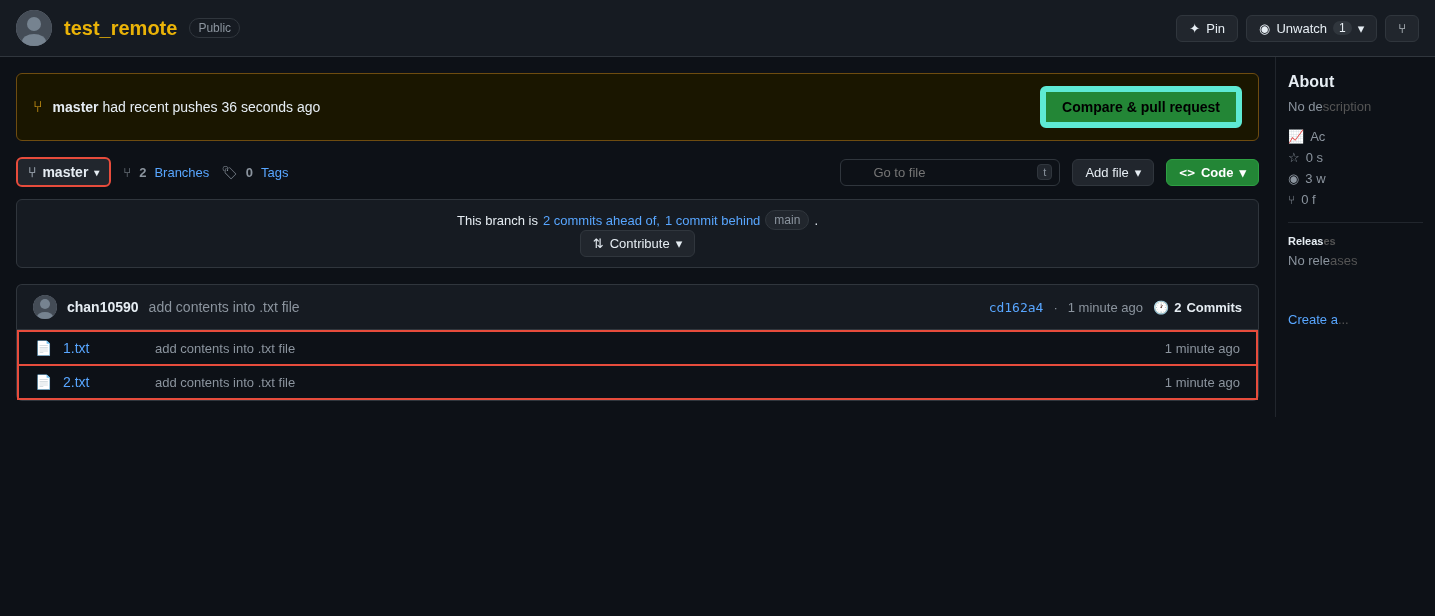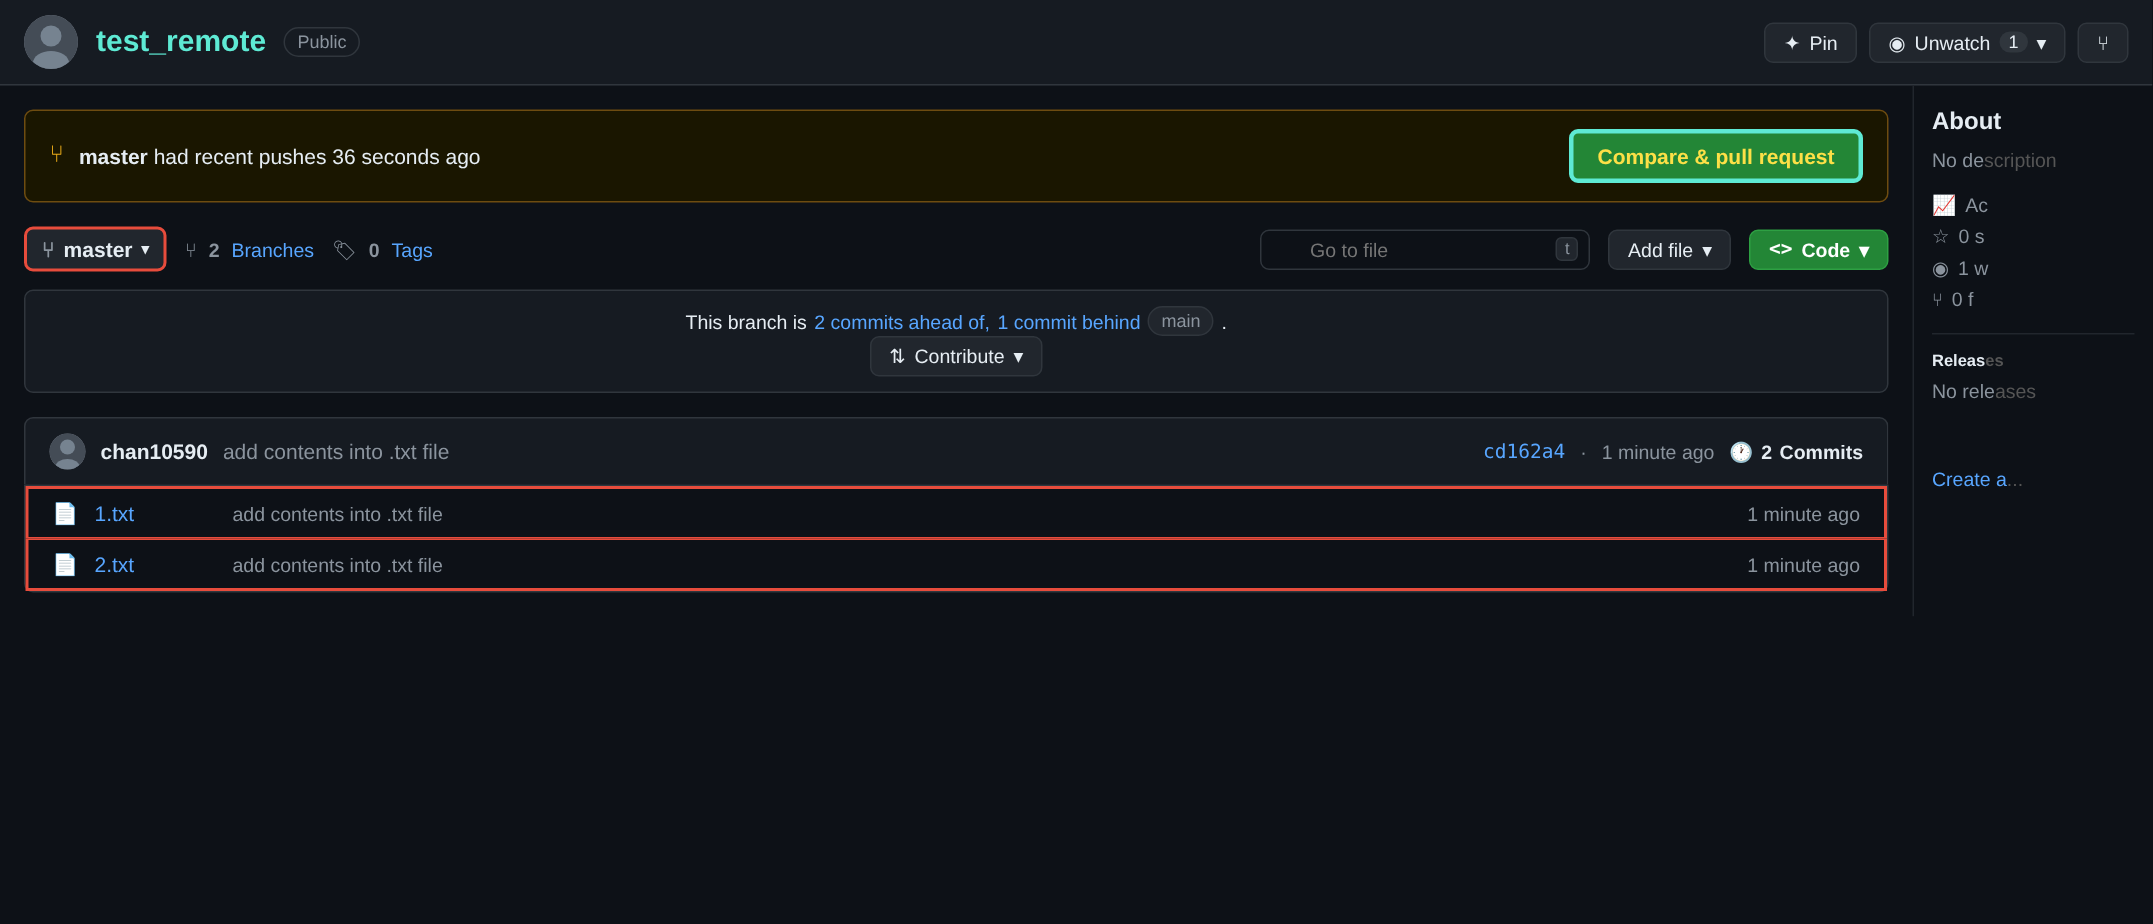--- a/index.html
+++ b/index.html
@@ -24,21 +24,21 @@
       width: 36px; height: 36px;
       border-radius: 50%;
       background: #6e7681;
       display: flex; align-items: center; justify-content: center;
       font-size: 16px; color: #c9d1d9;
       overflow: hidden;
     }
     .repo-title {
       font-size: 20px;
       font-weight: 600;
-      color: #5eead4;
+      color: #eab308;
     }
     .badge-public {
       background: transparent;
       border: 1px solid #30363d;
       border-radius: 20px;
       padding: 2px 8px;
       font-size: 12px;
       color: #8b949e;
     }
     .header-spacer { flex: 1; }
@@ -86,24 +86,24 @@
       justify-content: space-between;
       margin-bottom: 16px;
     }
     .push-banner-left {
       display: flex; align-items: center; gap: 10px;
       color: #e6edf3; font-size: 14px;
     }
     .push-banner-left strong { color: #e6edf3; }
     .btn-green {
       background: #238636;
-      border: 3px solid #5eead4;
+      border: 6px solid #5eead4;
       border-radius: 6px;
       padding: 7px 16px;
-      color: #fde047;
+      color: #000000;
       cursor: pointer;
       font-size: 14px;
       font-weight: 600;
       white-space: nowrap;
     }
 
     
     .branch-bar {
       display: flex;
       align-items: center;
@@ -457,21 +457,21 @@
     <div class="sidebar-item">
       <span>📈</span>
       <span>Ac</span>
     </div>
     <div class="sidebar-item">
       <span>☆</span>
       <span>0 s</span>
     </div>
     <div class="sidebar-item">
       <span>◉</span>
-      <span>1 w</span>
+      <span>3 w</span>
     </div>
     <div class="sidebar-item">
       <span class="fork-icon-sm">⑂</span>
       <span>0 f</span>
     </div>
     <hr class="sidebar-divider">
     <div class="sidebar-releases-title">Releas<span style="color:#555;">es</span></div>
     <div class="sidebar-no-releases">No rele<span style="color:#555;">ases</span></div>
     <div class="sidebar-create-link">Create a<span style="color:#555;">...</span></div>
   </div>

